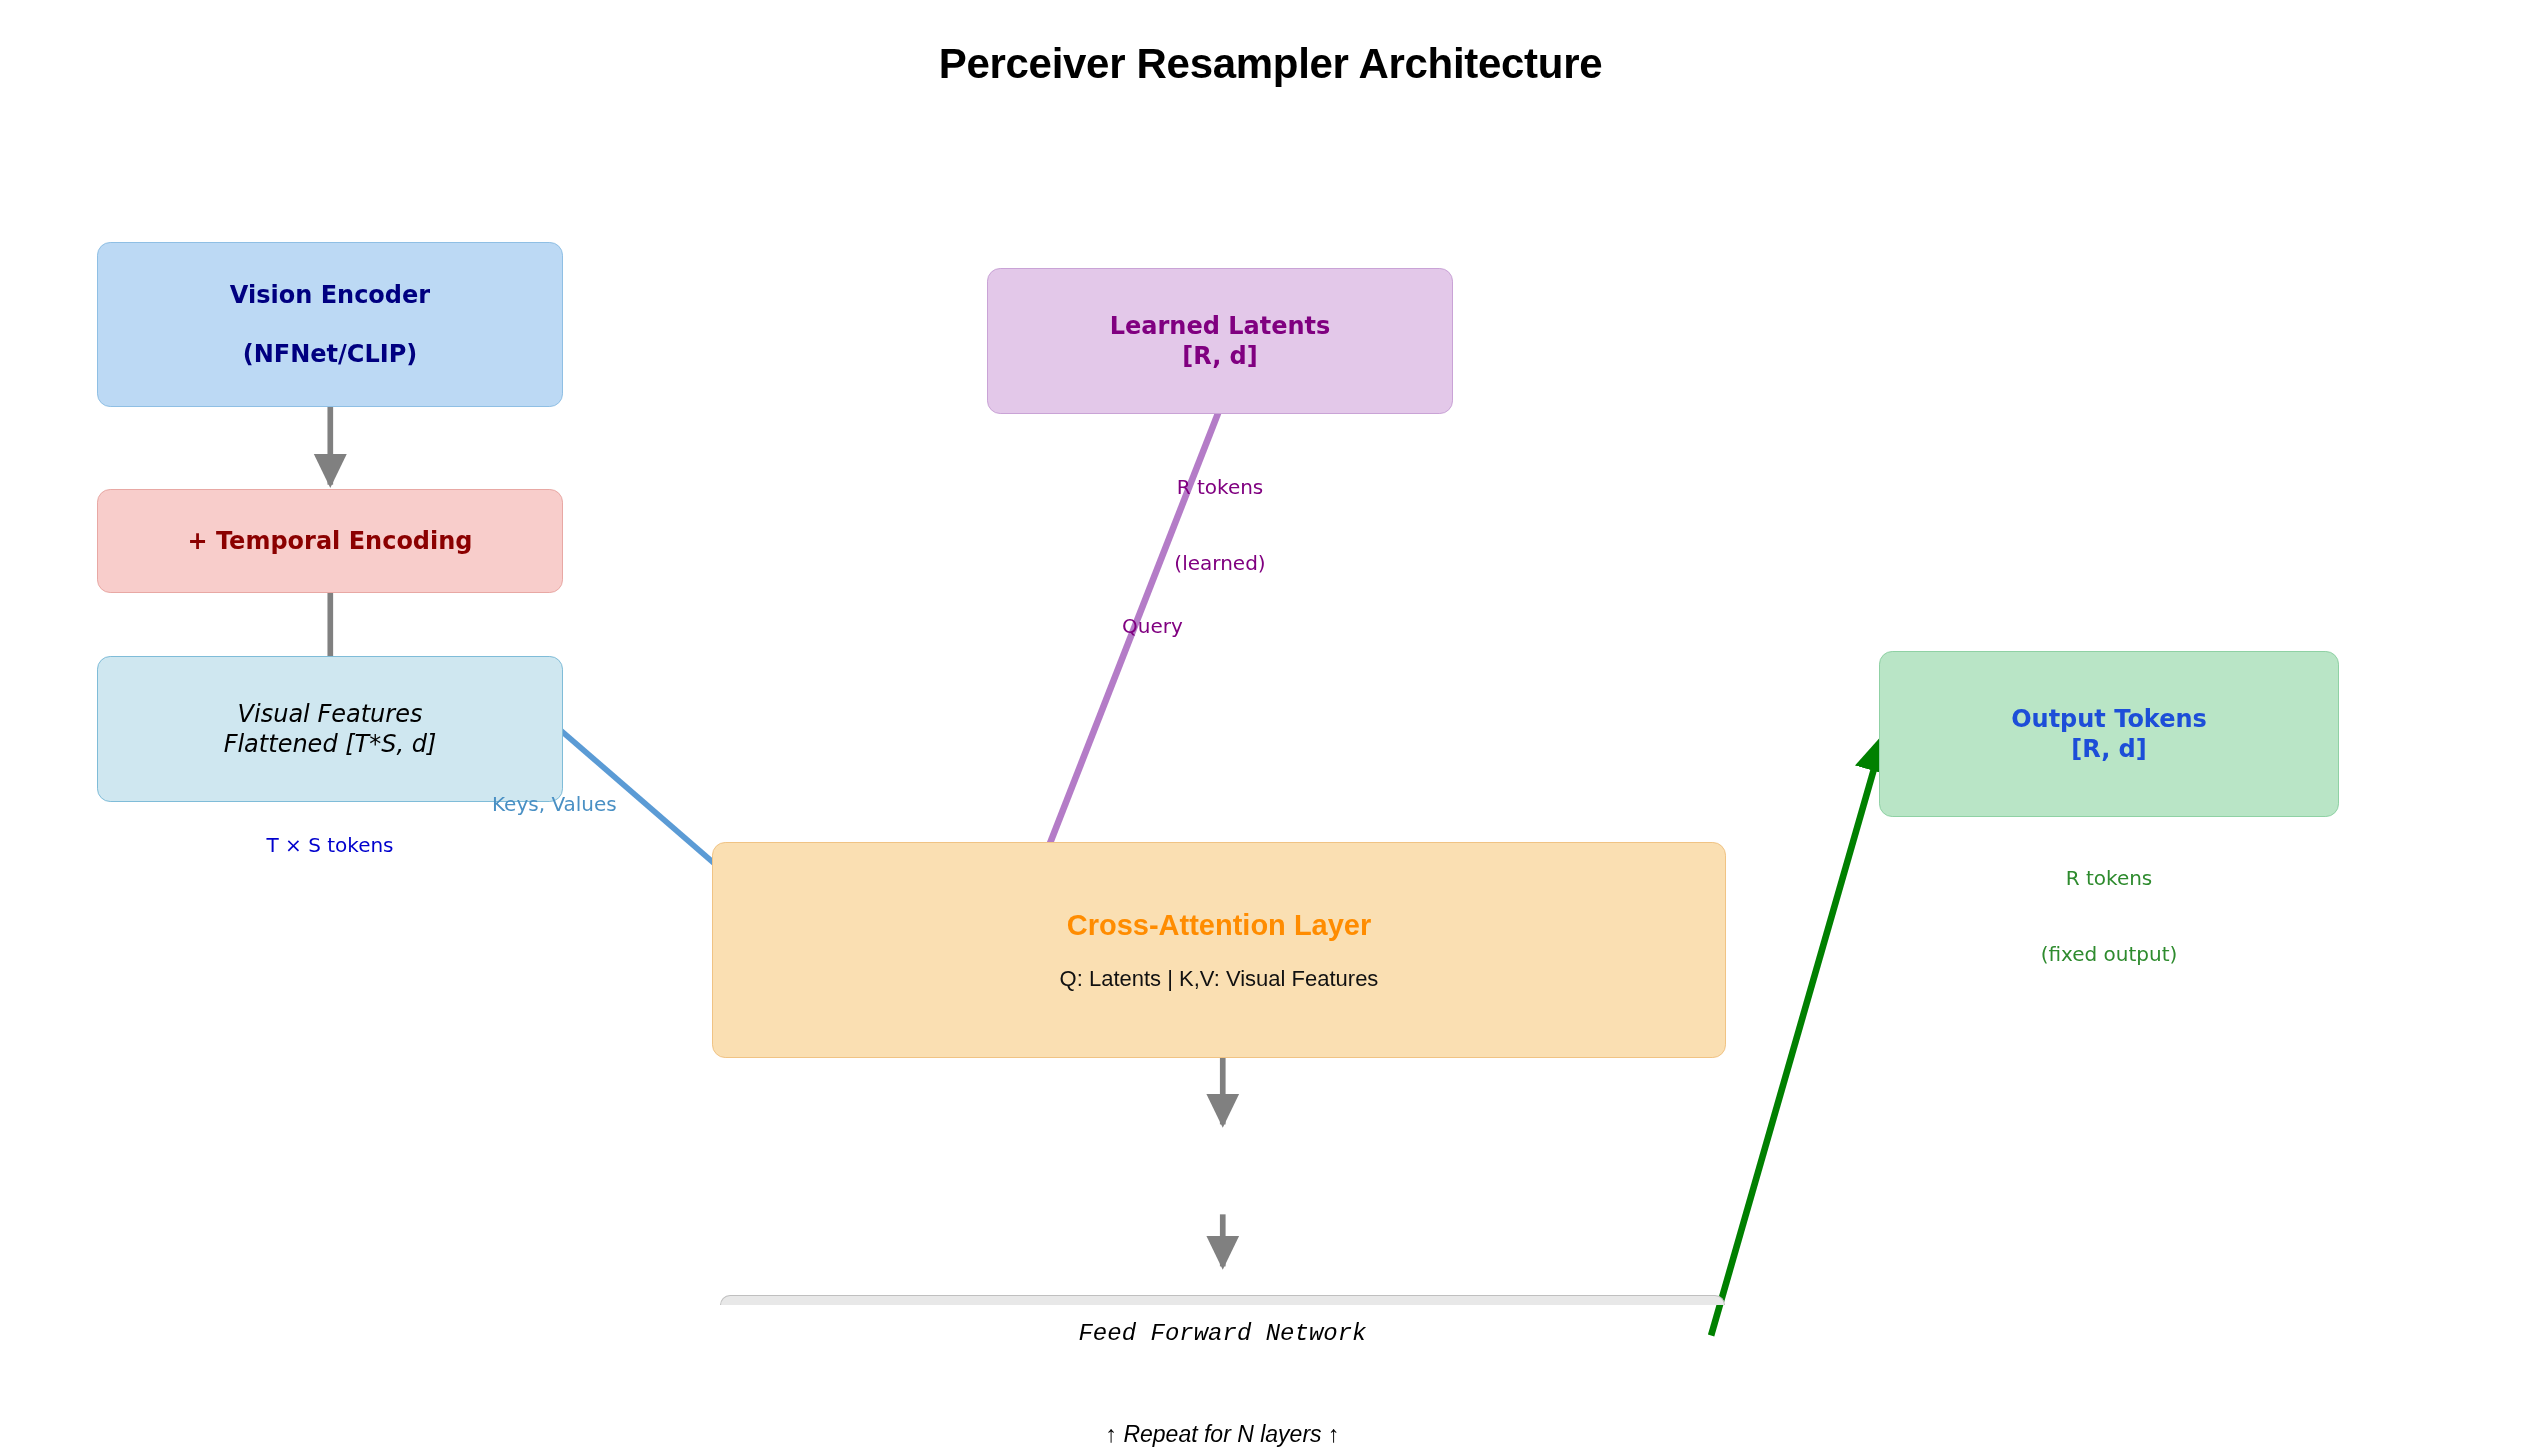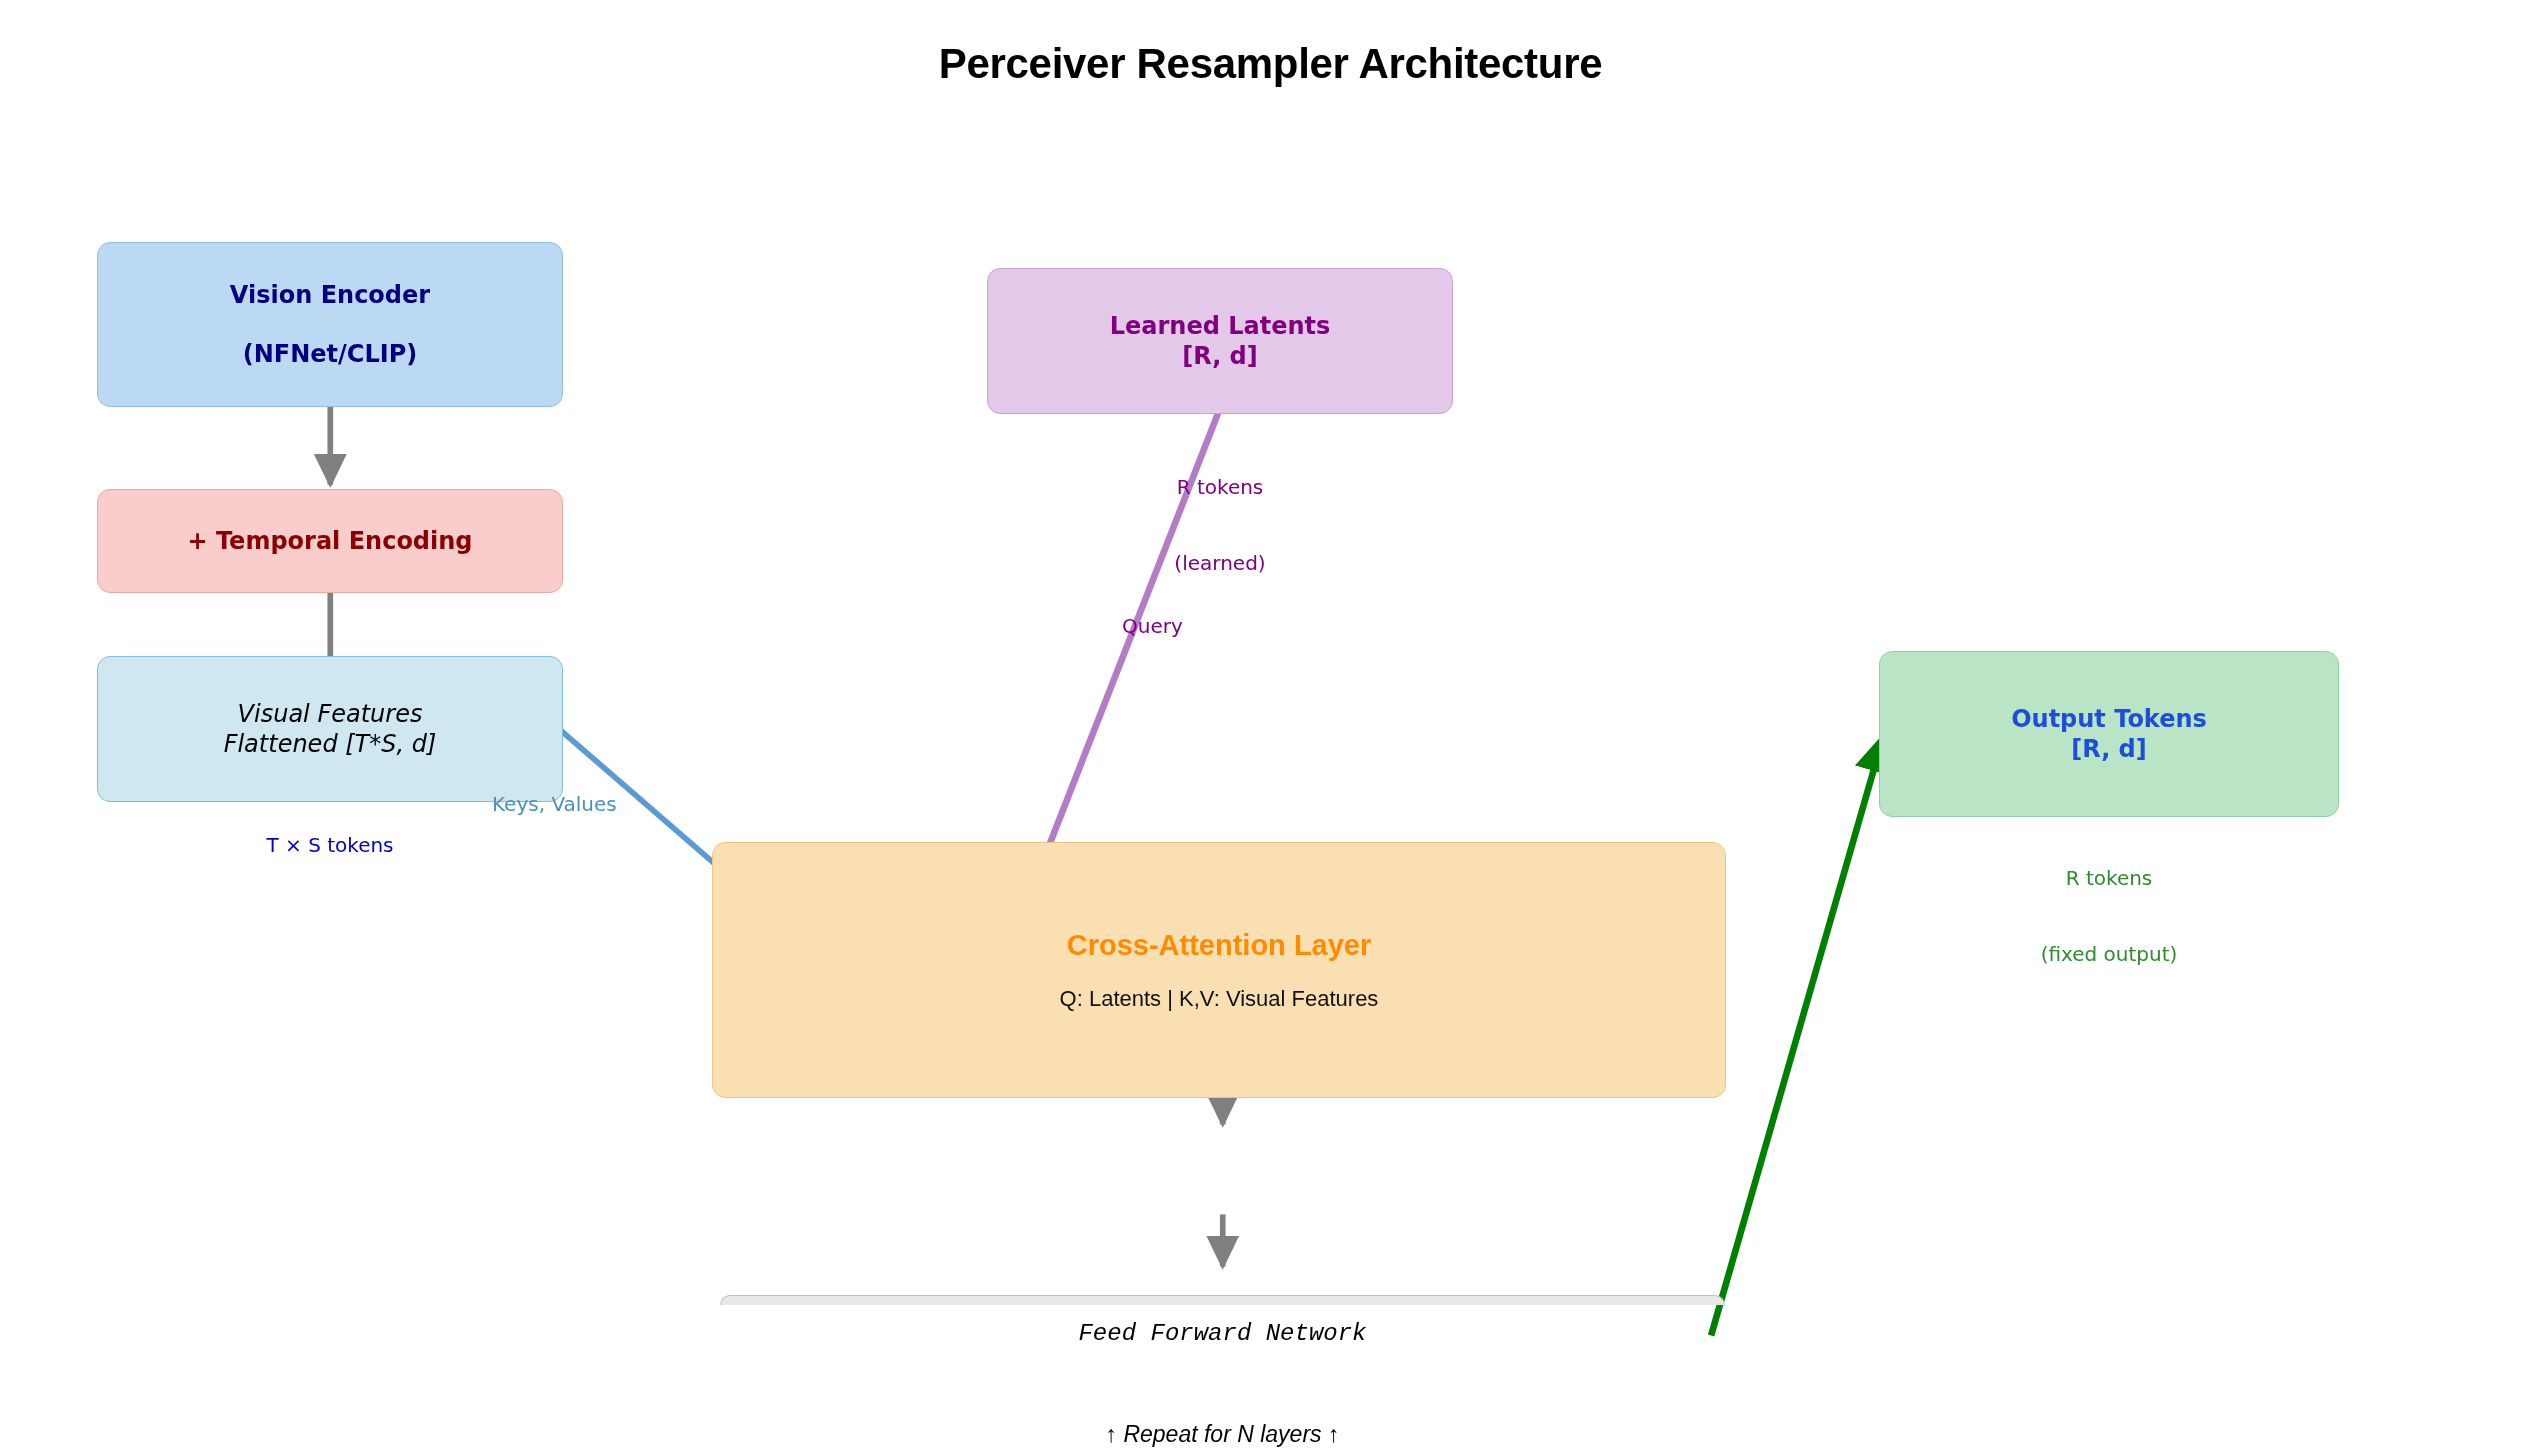--- a/index.html
+++ b/index.html
@@ -79,21 +79,21 @@
   }
   .n-latents {
     left: 987px; top: 268px; width: 466px; height: 146px;
     background: #e3c8e9;
     border: 1.9px solid #c9a3d6;
     color: #800080;
     font-size: 24px;
     font-weight: bold;
   }
   .n-crossattn {
-    left: 712px; top: 842px; width: 1014px; height: 256px;
+    left: 712px; top: 842px; width: 1014px; height: 216px;
     background: #fadfb2;
     border: 1.9px solid #f0c384;
     justify-content: center;
     gap: 21px;
   }
   .n-crossattn .ca-title {
     font-family: "Liberation Sans Narrow", "Liberation Sans", sans-serif;
     font-size: 29px;
     font-weight: bold;
     color: #ff8c00;

